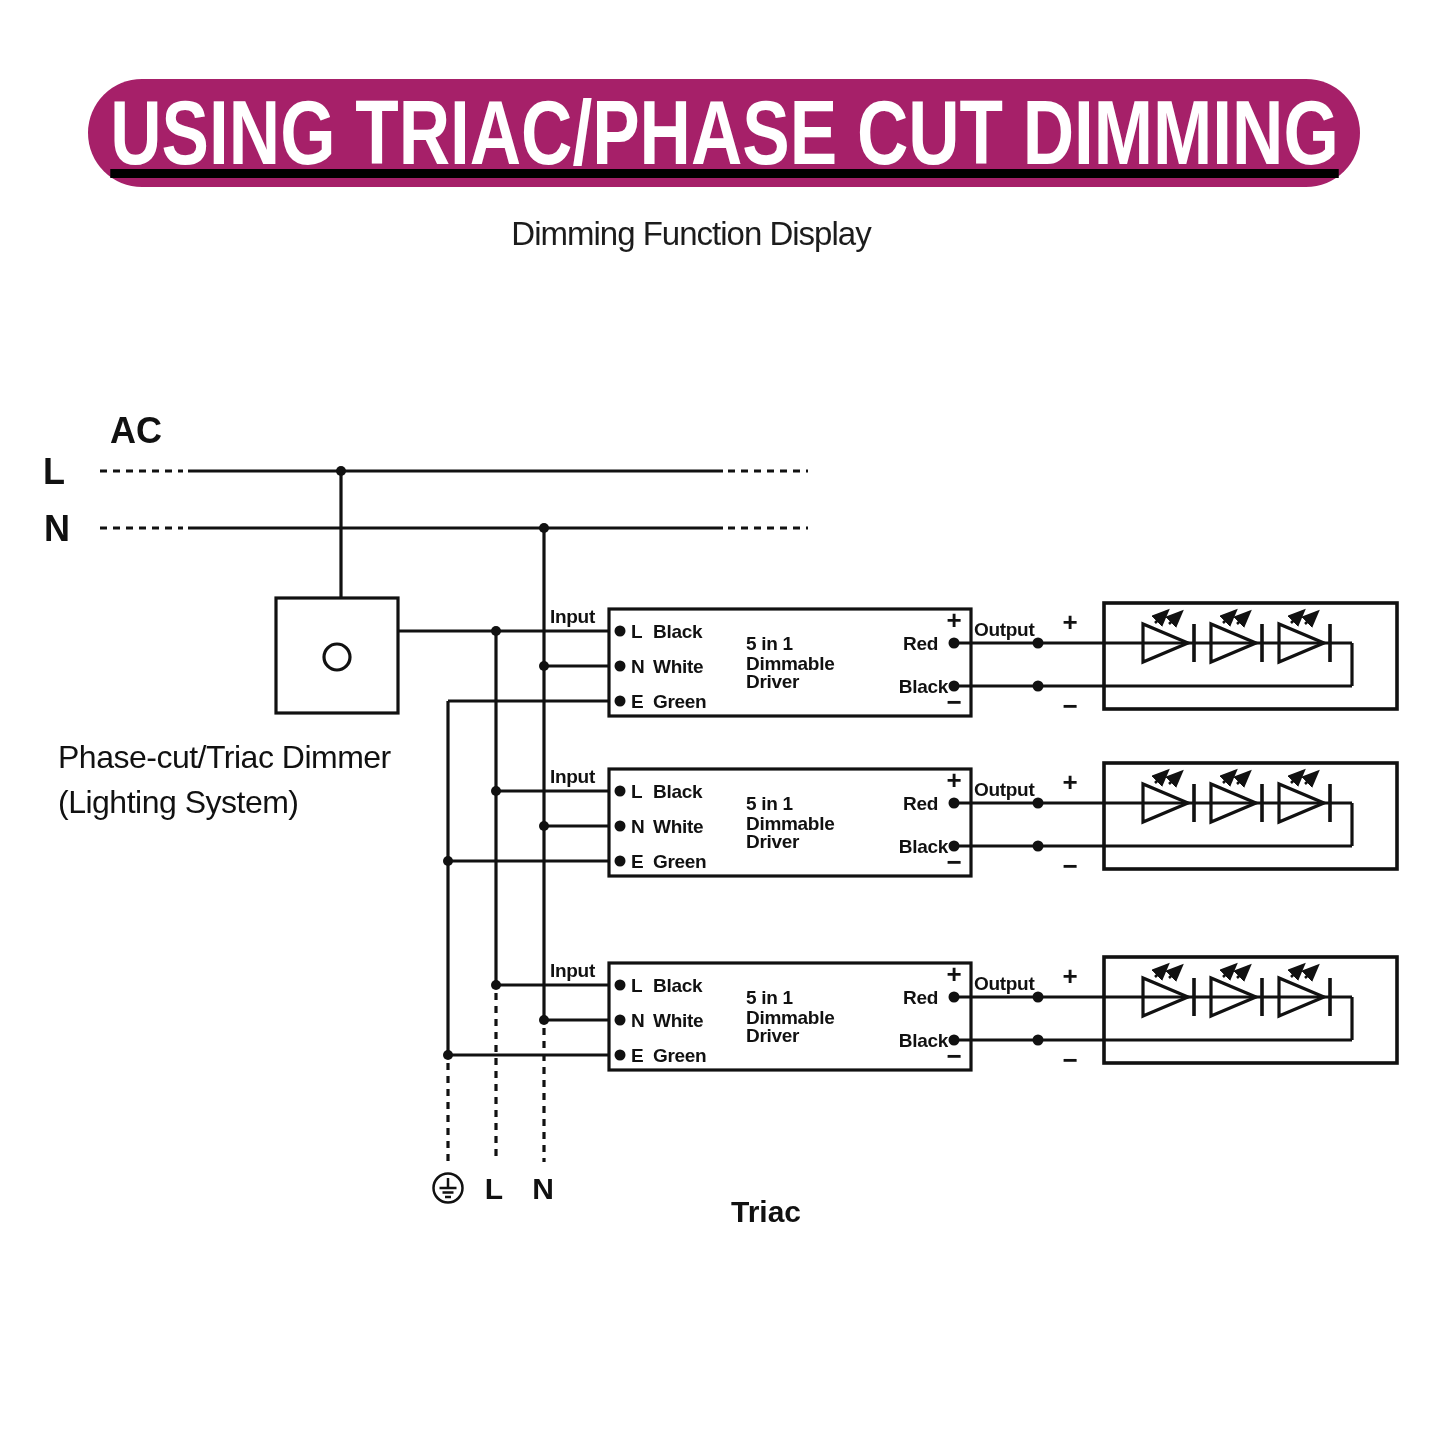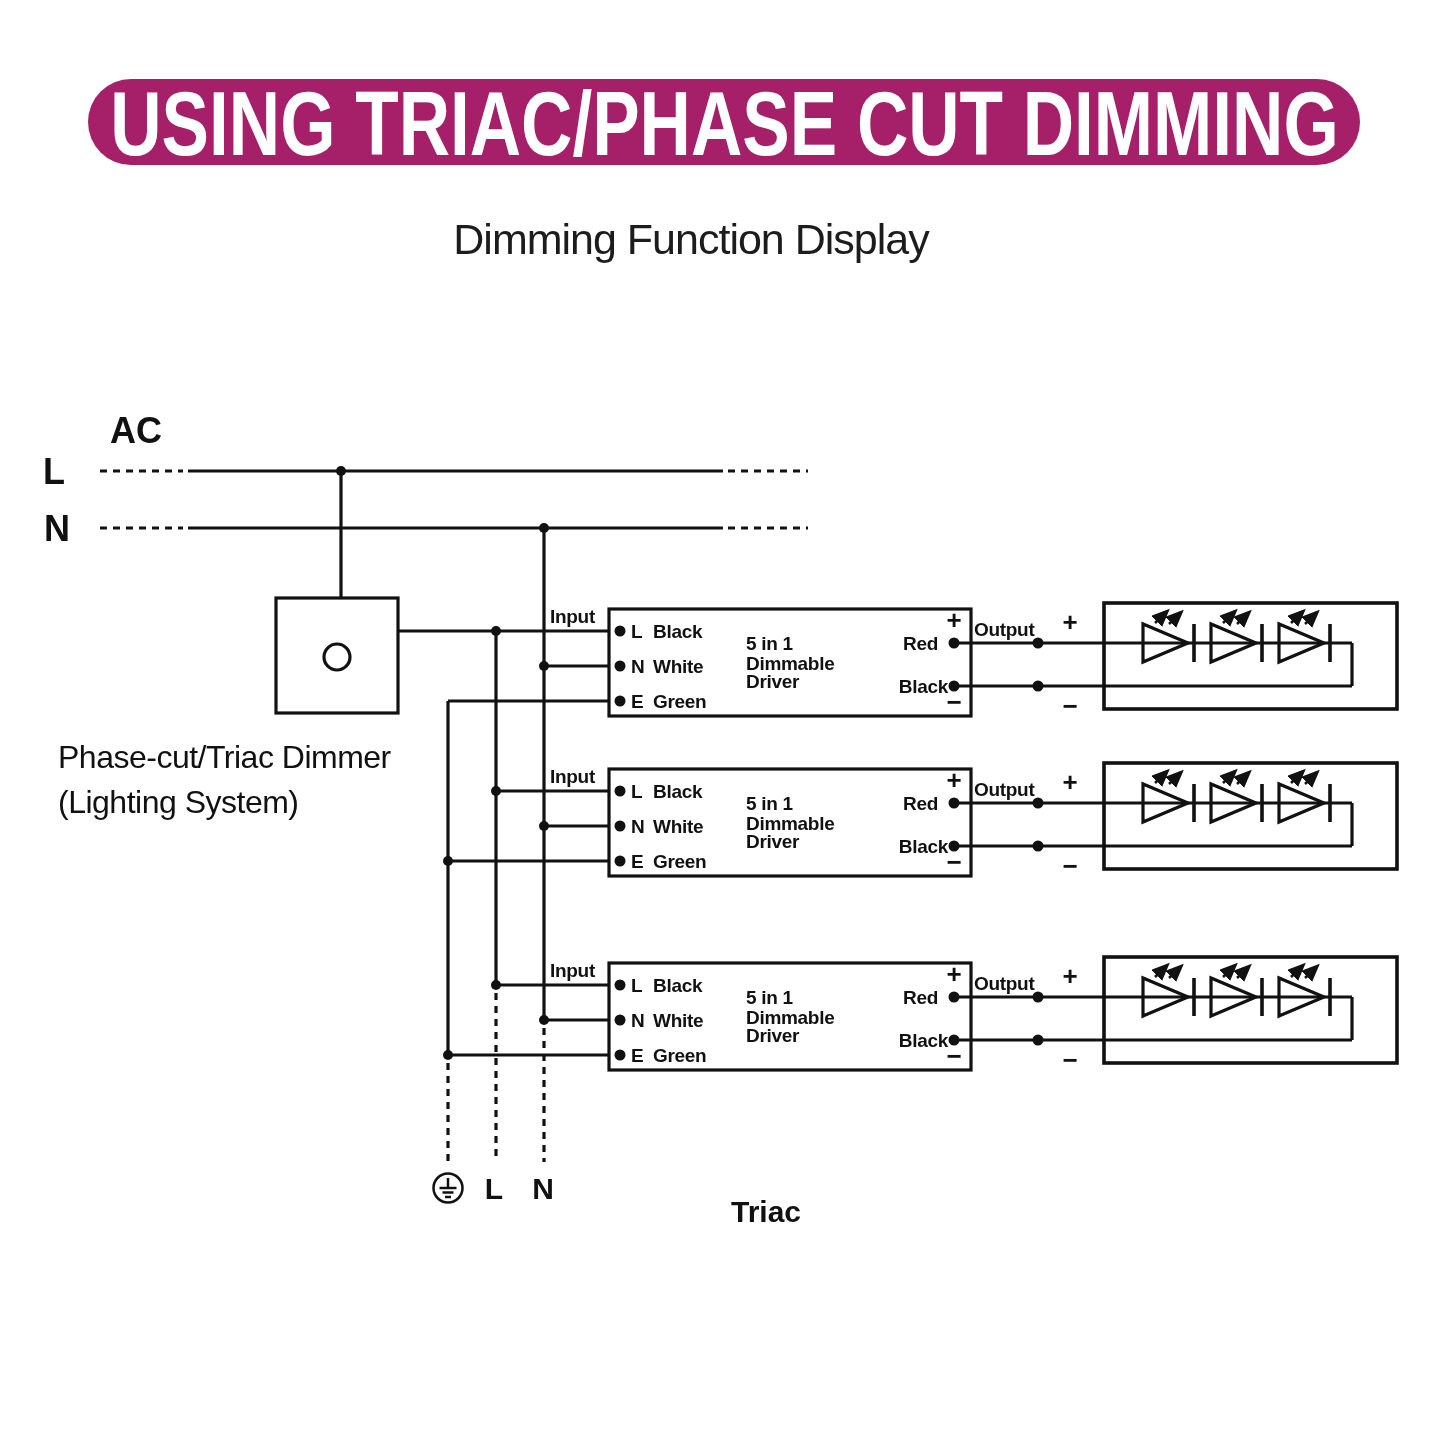--- a/index.html
+++ b/index.html
@@ -1,30 +1,30 @@
 <!DOCTYPE html>
 <html><head>
 <meta charset="utf-8">
 <style>
   html,body{margin:0;padding:0}
   body{
     width:1445px;height:1445px;position:relative;background:#ffffff;
     font-family:"Liberation Sans",sans-serif;overflow:hidden;
   }
   .banner{
-    position:absolute;left:88px;top:79px;width:1272px;height:86px;
-    border-radius:56px;display:flex;align-items:flex-start;justify-content:center;
+    position:absolute;left:88px;top:79px;width:1272px;height:108px;
+    border-radius:56px;display:flex;align-items:center;justify-content:center;text-decoration:underline;
   }
   .banner-title{
     font-size:90px;font-weight:bold;white-space:nowrap;line-height:1;
     transform:scaleX(.79);transform-origin:center;
   }
   .subtitle{
     position:absolute;top:215px;left:0;width:1382px;text-align:center;
-    font-size:43px;letter-spacing:-1px;color:#1c1c1c;
+    font-size:33px;letter-spacing:-1px;color:#1c1c1c;
   }
   svg.diagram{position:absolute;left:0;top:0}
   svg text{dominant-baseline:central;fill:#111;font-family:"Liberation Sans",sans-serif}
   .w{stroke:#111;stroke-width:3.2;fill:none;stroke-linecap:butt}
   .w35{stroke:#111;stroke-width:3.6;fill:none}
   .aw{stroke:#111;stroke-width:2.6;fill:none}
   .gw{stroke:#111;stroke-width:2.5;fill:none}
   .dash{stroke-dasharray:7 6}
   .dot{fill:#111;stroke:none}
   .bx{fill:#ffffff;stroke:#111;stroke-width:3.2}

